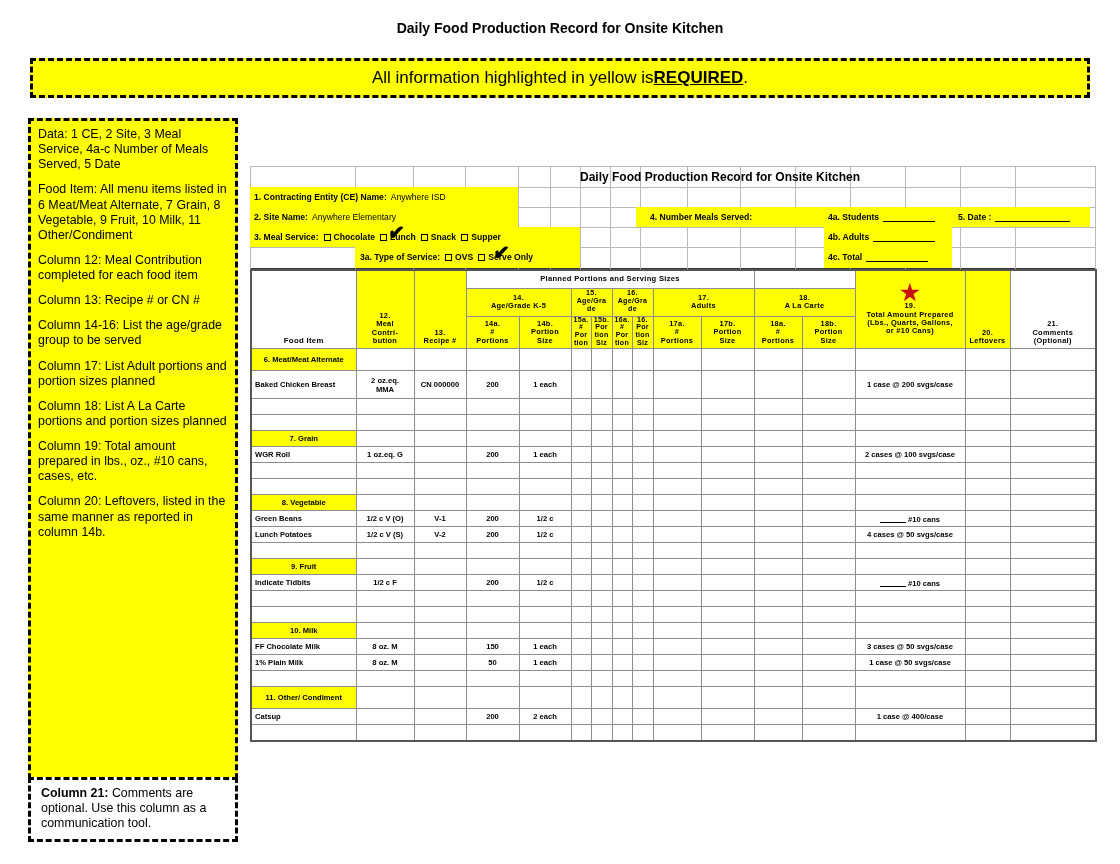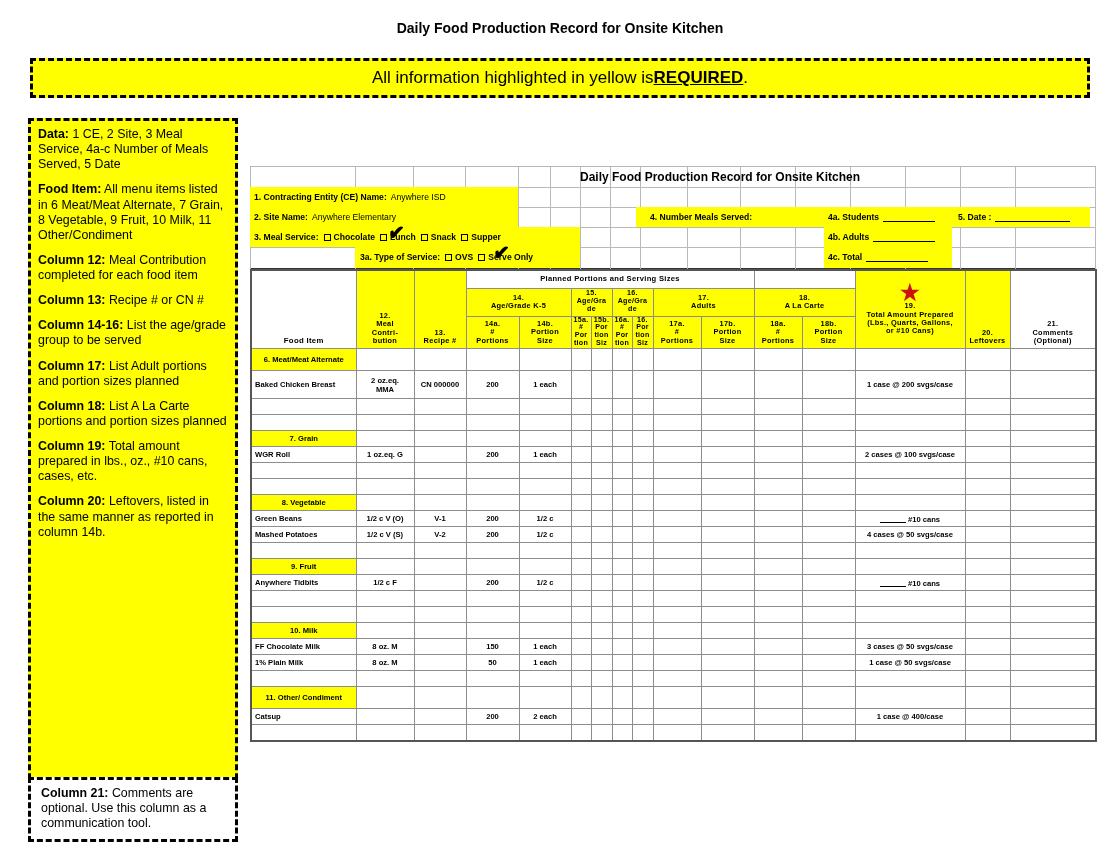--- a/index.html
+++ b/index.html
@@ -34,21 +34,21 @@
     position:absolute; left:28px; top:118px; width:210px; height:724px;
     border:3px dashed #000;
     background:#ffff00;
     padding:0;
   }
   .side-inner{
     padding:6px 7px 0 7px;
     font-size:12.4px; line-height:1.22;
   }
   .side-p{ margin:0 0 10px 0; }
-  .side-p b{ font-weight:bold; }
+  .side-p b{ font-weight:normal; }
   .side-last{
     position:absolute; left:-3px; right:-3px; bottom:-3px;
     background:#ffffff; border:3px dashed #000;
     padding:6px 10px 8px 10px;
     font-size:12.4px; line-height:1.22;
     margin:0;
   }
 
   
   .sheet{
@@ -593,21 +593,21 @@
           <td class="data">&nbsp;</td>
           <td class="data">&nbsp;</td>
           <td class="data">&nbsp;</td>
           <td class="data">&nbsp;</td>
           <td class="data">&nbsp;</td>
           <td class="data"><span class="blank-ul">&nbsp;</span><span>#10 cans</span></td>
           <td class="data">&nbsp;</td>
           <td class="data">&nbsp;</td>
         </tr>
         <tr>
-          <td class="data left" style="height: 16px;">Mashed Potatoes</td>
+          <td class="data left" style="height: 16px;">Lunch Potatoes</td>
           <td class="data">
             <div>1/2 c V (S)</div>
           </td>
           <td class="data">V-2</td>
           <td class="data">200</td>
           <td class="data">1/2 c</td>
           <td class="data">&nbsp;</td>
           <td class="data">&nbsp;</td>
           <td class="data">&nbsp;</td>
           <td class="data">&nbsp;</td>
@@ -649,21 +649,21 @@
           <td>&nbsp;</td>
           <td>&nbsp;</td>
           <td>&nbsp;</td>
           <td>&nbsp;</td>
           <td>&nbsp;</td>
           <td>&nbsp;</td>
           <td>&nbsp;</td>
           <td>&nbsp;</td>
         </tr>
         <tr>
-          <td class="data left" style="height: 16px;">Anywhere Tidbits</td>
+          <td class="data left" style="height: 16px;">Indicate Tidbits</td>
           <td class="data">
             <div>1/2 c F</div>
           </td>
           <td class="data">&nbsp;</td>
           <td class="data">200</td>
           <td class="data">1/2 c</td>
           <td class="data">&nbsp;</td>
           <td class="data">&nbsp;</td>
           <td class="data">&nbsp;</td>
           <td class="data">&nbsp;</td>

